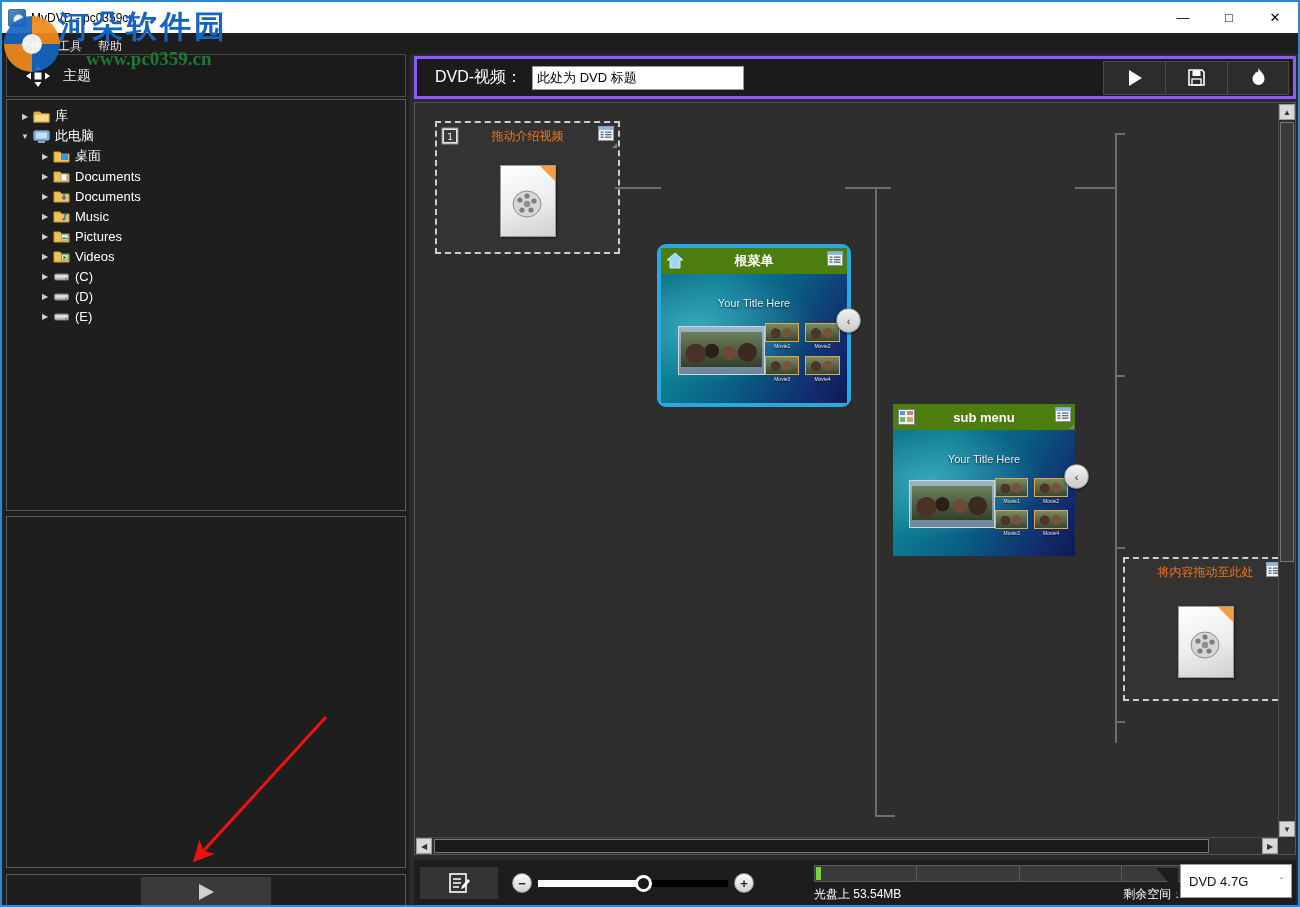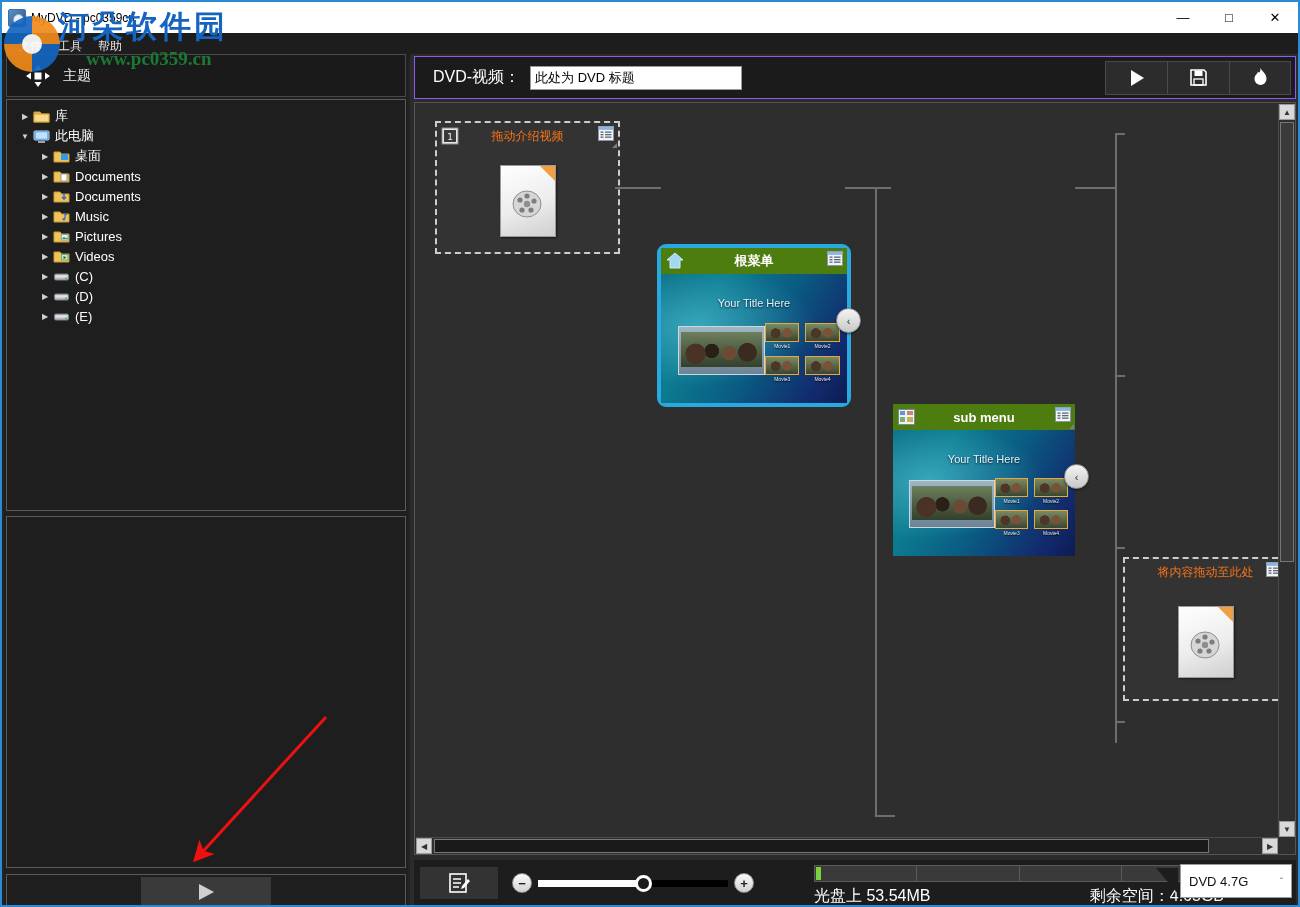--- a/index.html
+++ b/index.html
@@ -111,21 +111,21 @@
     width: 170px; height: 160px; pointer-events: none;
   }
 
   
   .rightside {
     position: absolute; left: 408px; top: 52px; width: 890px; height: 853px;
     background: #2b2b2b;
   }
   .toolbar {
     position: absolute; left: 4px; top: 2px; width: 882px; height: 43px;
-    background: #1b1b1b; border: 1px solid #8b5cf6;
+    background: #1b1b1b; border: 3px solid #8b5cf6;
     display: flex; align-items: center;
   }
   .toolbar-label {
     font-size: 16px; color: #ffffff; margin-left: 18px; white-space: nowrap;
   }
   .title-input {
     margin-left: 10px; width: 212px; height: 24px;
     background: #ffffff; color: #000; font-size: 13px;
     border: 1px solid #9a9a9a; padding: 0 4px;
     font-family: "Liberation Sans", sans-serif;
@@ -329,21 +329,21 @@
     display: flex; position: relative;
   }
   .cap-seg { flex: 1; border-right: 1px solid #5a5a5a; }
   .cap-seg:last-child { border-right: none; }
   .cap-used {
     position: absolute; left: 1px; top: 1px; bottom: 1px;
     background: #7dd13f;
   }
   .cap-texts {
     display: flex; justify-content: space-between;
-    font-size: 16px; color: #ffffff; margin-top: 4px;
+    font-size: 12px; color: #ffffff; margin-top: 4px;
   }
   .dvd-select {
     position: absolute; right: 4px; top: 4px;
     width: 112px; height: 34px; background: #ffffff;
     border: 1px solid #9a9a9a;
     display: flex; align-items: center; padding: 0 8px;
     font-size: 13px; color: #111;
   }
   .dvd-select .chev { margin-left: auto; font-size: 9px; color: #555; }
   .dvd-notch {

